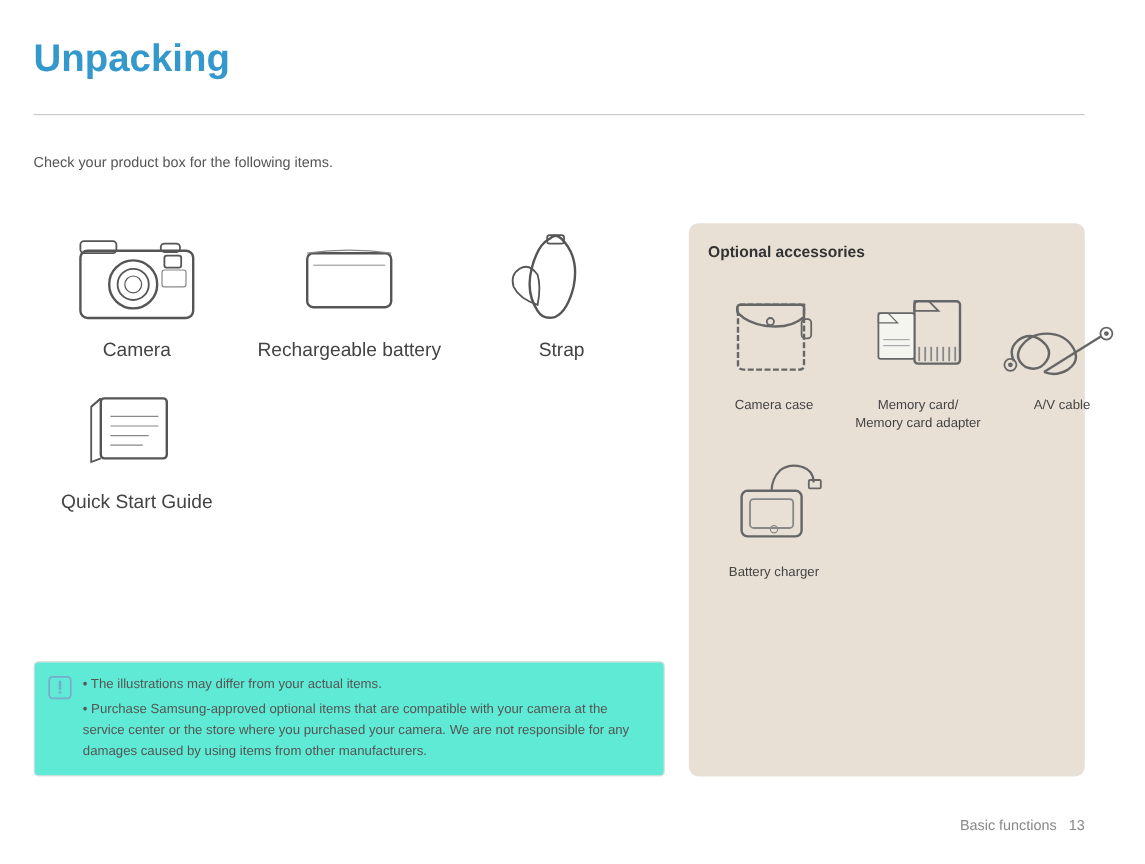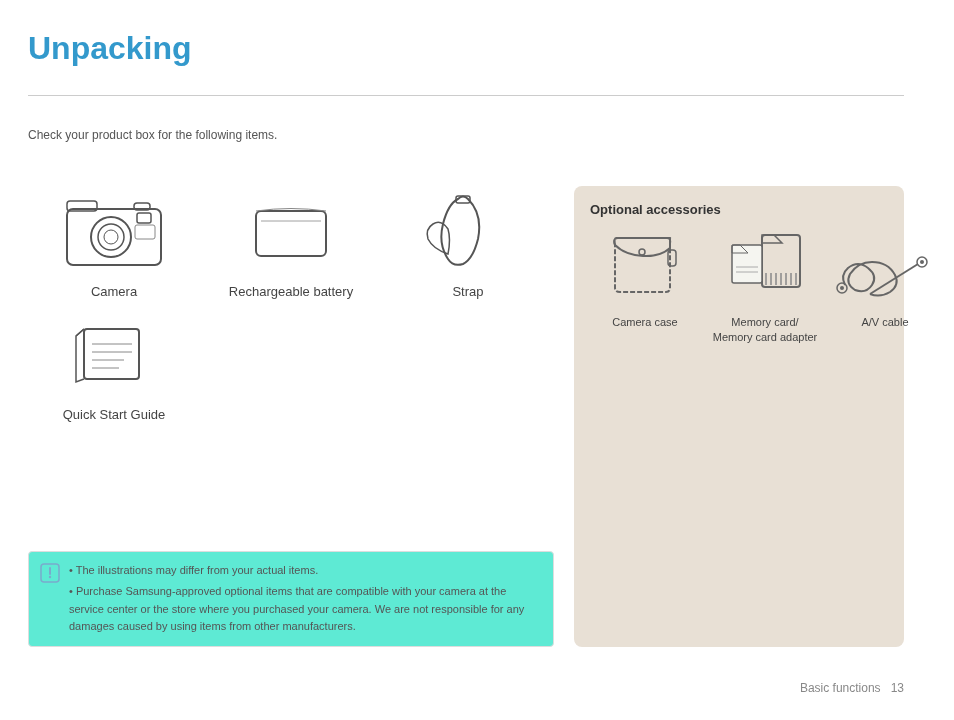--- a/index.html
+++ b/index.html
@@ -70,21 +70,21 @@
     .item-icon {
       width: 120px;
       height: 90px;
       display: flex;
       align-items: center;
       justify-content: center;
       margin-bottom: 8px;
     }
 
     .item-label {
-      font-size: 13px;
+      font-size: 16px;
       color: #444;
       text-align: right;
     }
 
     .note-box {
       background: #5eead4;
       border: 1px solid #ddd;
       border-radius: 4px;
       padding: 10px 12px 10px 40px;
       position: relative;
@@ -109,25 +109,26 @@
       width: 330px;
       background: #e8e0d5;
       border-radius: 8px;
       padding: 16px;
     }
 
     .optional-title {
       font-size: 13px;
       font-weight: bold;
       color: #333;
+      margin-bottom: 16px;
     }
 
     .optional-grid {
       display: grid;
-      grid-template-columns: 1fr 1fr 1fr 1fr;
+      grid-template-columns: 1fr 1fr 1fr;
       gap: 10px;
     }
 
     .optional-item {
       display: flex;
       flex-direction: column;
       align-items: center;
       text-align: center;
     }
 

